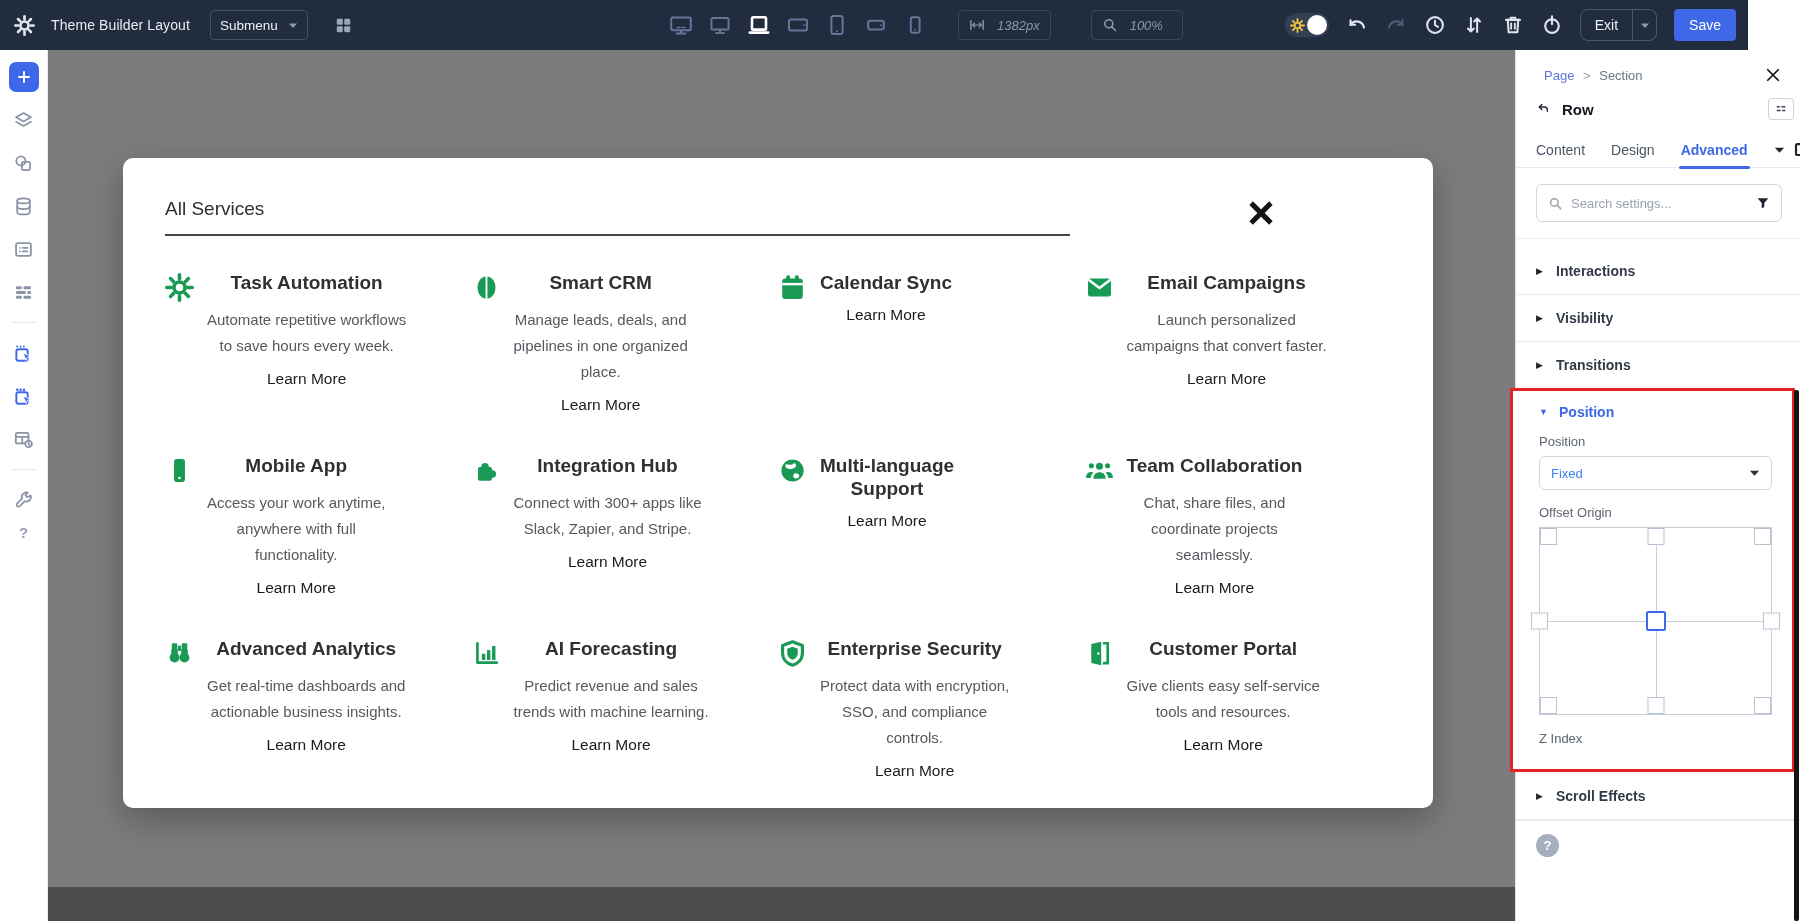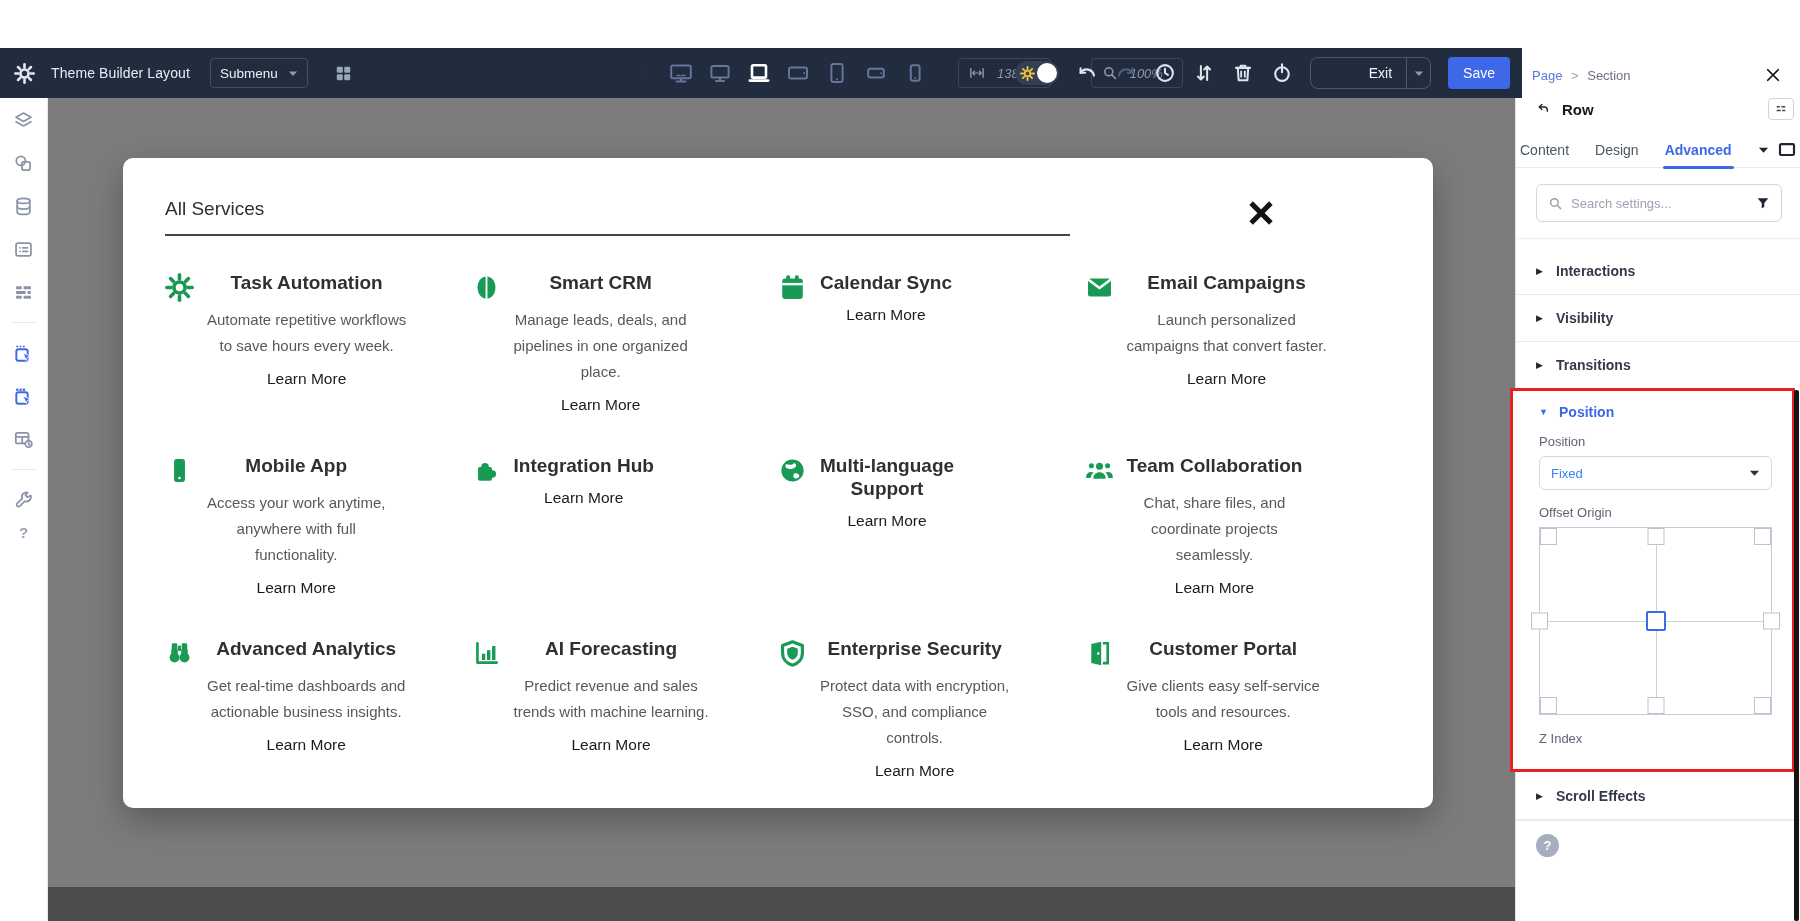--- a/index.html
+++ b/index.html
@@ -7,21 +7,21 @@
     --panel-border:#e3e6ec; --muted:#6b7480; --tb-icon:#64759a; --tb-dim:#8b97ab;
   }
   *{box-sizing:border-box;margin:0;padding:0;font-family:"Liberation Sans","DejaVu Sans",sans-serif;}
   html,body{width:1800px;height:921px;overflow:hidden;background:#2a2a2a;}
   #app{position:relative;width:1800px;height:921px;overflow:hidden;background:#fff;}
   button{background:none;border:none;cursor:pointer;color:inherit;font:inherit;}
   .icon{display:inline-block;line-height:0;}
   .icon svg{width:100%;height:100%;display:block;}
 
   
-  .topbar{position:absolute;left:0;top:0;width:1522px;height:50px;background:var(--topbar);display:flex;align-items:center;z-index:30;margin-top:48px;}
+  .topbar{position:absolute;left:0;top:0;width:1748px;height:50px;background:var(--topbar);display:flex;align-items:center;z-index:30;}
   .tb-left{position:absolute;left:14px;top:0;height:50px;display:flex;align-items:center;}
   .tb-gear{width:21px;height:21px;color:#e3e8f0;}
   .tb-title{color:#e8ebf1;font-size:14px;margin-left:16px;letter-spacing:.1px;}
   .tb-select{margin-left:20px;height:30px;min-width:86px;border:1px solid #41506a;border-radius:4px;display:flex;align-items:center;padding:0 9px;color:#eef1f6;font-size:13.5px;gap:10px;}
   .tb-select .caret{color:#8b97ab;width:10px;height:7px;}
   .tb-grid{margin-left:26px;width:19px;height:19px;color:#9aa6ba;}
   .tb-center{position:absolute;left:640px;top:0;height:50px;display:flex;align-items:center;}
   .kebab{width:4px;height:18px;color:#5b6b87;margin-right:22px;}
   .devices{display:flex;align-items:center;gap:9px;}
   .dev{width:30px;height:30px;display:flex;align-items:center;justify-content:center;color:var(--tb-icon);border-radius:4px;}
@@ -30,21 +30,21 @@
   .tb-field{height:30px;border:1px solid #39465c;border-radius:4px;display:flex;align-items:center;padding:0 10px;color:#8b97ab;font-size:13px;gap:12px;font-style:italic;}
   .tb-field .icon{width:16px;height:16px;}
   .wfield{margin-left:28px;min-width:82px;}
   .zfield{margin-left:40px;min-width:92px;}
   .tb-right{position:absolute;right:12px;top:0;height:50px;display:flex;align-items:center;gap:17px;}
   .toggle{width:44px;height:24px;border-radius:12px;background:#323f55;position:relative;display:flex;align-items:center;}
   .toggle .icon{width:15px;height:15px;color:#f5c33b;margin-left:5px;}
   .knob{position:absolute;right:2px;top:2px;width:20px;height:20px;border-radius:50%;background:#fff;}
   .tb-ico{width:22px;height:22px;color:#dfe5ee;}
   .tb-ico.dim{color:#4e5d77;}
-  .exit-group{display:flex;align-items:stretch;height:32px;border:1px solid #4a5870;border-radius:8px;overflow:hidden;padding-left:44px;}
+  .exit-group{display:flex;align-items:stretch;height:32px;border:1px solid #4a5870;border-radius:8px;overflow:hidden;}
   .exit-btn{padding:0 14px;color:#f0f3f8;font-size:14px;display:flex;align-items:center;}
   .exit-caret{width:24px;display:flex;align-items:center;justify-content:center;border-left:1px solid #4a5870;color:#8b97ab;}
   .exit-caret .icon{width:10px;height:7px;}
   .save-btn{height:32px;padding:0 15px;background:var(--accent);border-radius:4px;color:#fff;font-size:14px;display:flex;align-items:center;}
 
   
   .sidebar{position:absolute;left:0;top:50px;width:48px;height:871px;background:#fff;border-right:1px solid #e7eaef;display:flex;flex-direction:column;align-items:center;padding-top:12px;gap:13px;z-index:20;}
   .sb-btn{width:30px;height:30px;display:flex;align-items:center;justify-content:center;color:#8b93a7;border-radius:7px;}
   .sb-btn .icon{width:21px;height:21px;}
   .sb-btn.primary{background:var(--accent);color:#fff;}
@@ -64,32 +64,32 @@
   .services-grid{margin-top:36px;display:grid;grid-template-columns:repeat(4,1fr);grid-auto-rows:minmax(183px,auto);}
   .card{display:flex;align-items:flex-start;}
   .card-icon{width:29px;height:29px;color:var(--green);flex:0 0 29px;margin-top:1px;}
   .card-body{margin-left:13px;max-width:212px;text-align:center;}
   .card-title{font-size:19px;font-weight:700;color:#303030;line-height:1.2;white-space:pre-line;}
   .card-desc{margin-top:12px;font-size:15px;color:#55595e;line-height:26px;white-space:pre-line;}
   .card-link{display:inline-block;margin-top:11px;font-size:15.5px;color:#1b1b1b;text-decoration:none;cursor:pointer;}
 
   
   .panel{position:absolute;left:1515px;top:50px;width:285px;height:871px;background:#fff;border-left:1px solid #dfe2e8;z-index:25;}
-  .panel-head{padding:16px 18px 0 16px;display:flex;align-items:center;justify-content:space-between;}
+  .panel-head{padding:16px 18px 0 28px;display:flex;align-items:center;justify-content:space-between;}
   .crumb{font-size:13px;}
   .crumb .p{color:#5b79d8;}
   .crumb .sep{color:#9aa3b0;margin:0 5px;}
   .crumb .s{color:#6b7480;}
   .panel-close{width:18px;height:18px;color:#111;}
   .node-row{padding:14px 6px 0 20px;display:flex;align-items:center;}
   .back-ic{width:16px;height:16px;color:#1f2430;}
   .node-label{margin-left:10px;font-size:15px;font-weight:700;color:#15181e;}
   .dock-btn{margin-left:auto;width:26px;height:22px;border:1px solid #cdd2db;border-radius:4px;display:flex;align-items:center;justify-content:center;color:#3c4453;}
   .dock-btn .icon{width:14px;height:14px;}
-  .tabs{margin-top:12px;padding:0 18px 0 4px;display:flex;align-items:center;border-bottom:1px solid #e7eaef;height:36px;}
+  .tabs{margin-top:12px;padding:0 18px 0 20px;display:flex;align-items:center;border-bottom:1px solid #e7eaef;height:36px;}
   .tab{position:relative;font-size:14px;color:#4b5563;height:36px;display:flex;align-items:center;margin-right:26px;}
   .tab.active{color:var(--accent);font-weight:600;}
   .tab.active::after{content:"";position:absolute;left:-2px;right:-2px;bottom:-1px;height:3px;background:var(--accent);border-radius:2px;}
   .tabs-right{margin-left:auto;display:flex;align-items:center;gap:7px;color:#1f2430;}
   .tabs-right .caret{width:11px;height:8px;}
   .tabs-right .mon{width:22px;height:20px;}
   .search-wrap{padding:16px 18px 16px 20px;border-bottom:1px solid #eceef2;}
   .search-box{height:38px;border:1px solid #d2d7df;border-radius:6px;display:flex;align-items:center;padding:0 11px;}
   .search-box .mag{width:15px;height:15px;color:#9aa1ad;}
   .search-input{border:none;outline:none;flex:1;margin-left:8px;font-size:13px;color:#374151;}
@@ -528,20 +528,22 @@
   <div class="card">
     <span class="card-icon icon">
               <svg xmlns="http://www.w3.org/2000/svg" viewBox="0 0 24 24" fill="currentColor">
                 <rect x="5" y="9" width="11.5" height="11.5" rx="1.4"></rect>
                 <circle cx="10.8" cy="8.8" r="3.1"></circle>
                 <circle cx="16.8" cy="14.8" r="3.1"></circle>
               </svg>
             </span>
     <div class="card-body">
       <h3 class="card-title">Integration Hub</h3>
+      <p class="card-desc">Connect with 300+ apps like
+Slack, Zapier, and Stripe.</p>
       <a class="card-link">Learn More</a>
     </div>
   </div>
 
   <div class="card">
     <span class="card-icon icon">
               <svg xmlns="http://www.w3.org/2000/svg" viewBox="0 0 24 24" fill="currentColor">
                 <circle cx="12" cy="12" r="9.2"></circle>
                 <path fill="#fff" d="M6.8 6.6c2.2 1.2 5.4.7 6.6-.9 1.6.5 2.2 2.2 1 3.3-2.1 2-5.3 2.1-7.4.9-1-.8-1.1-2.3-.2-3.3z"></path>
                 <path fill="#fff" d="M13.4 14.4c2-.6 4.2.4 4.2 2 0 1.6-2 2.7-3.6 2.1-1-.4-1.6-1.3-1.3-2.3z"></path>

